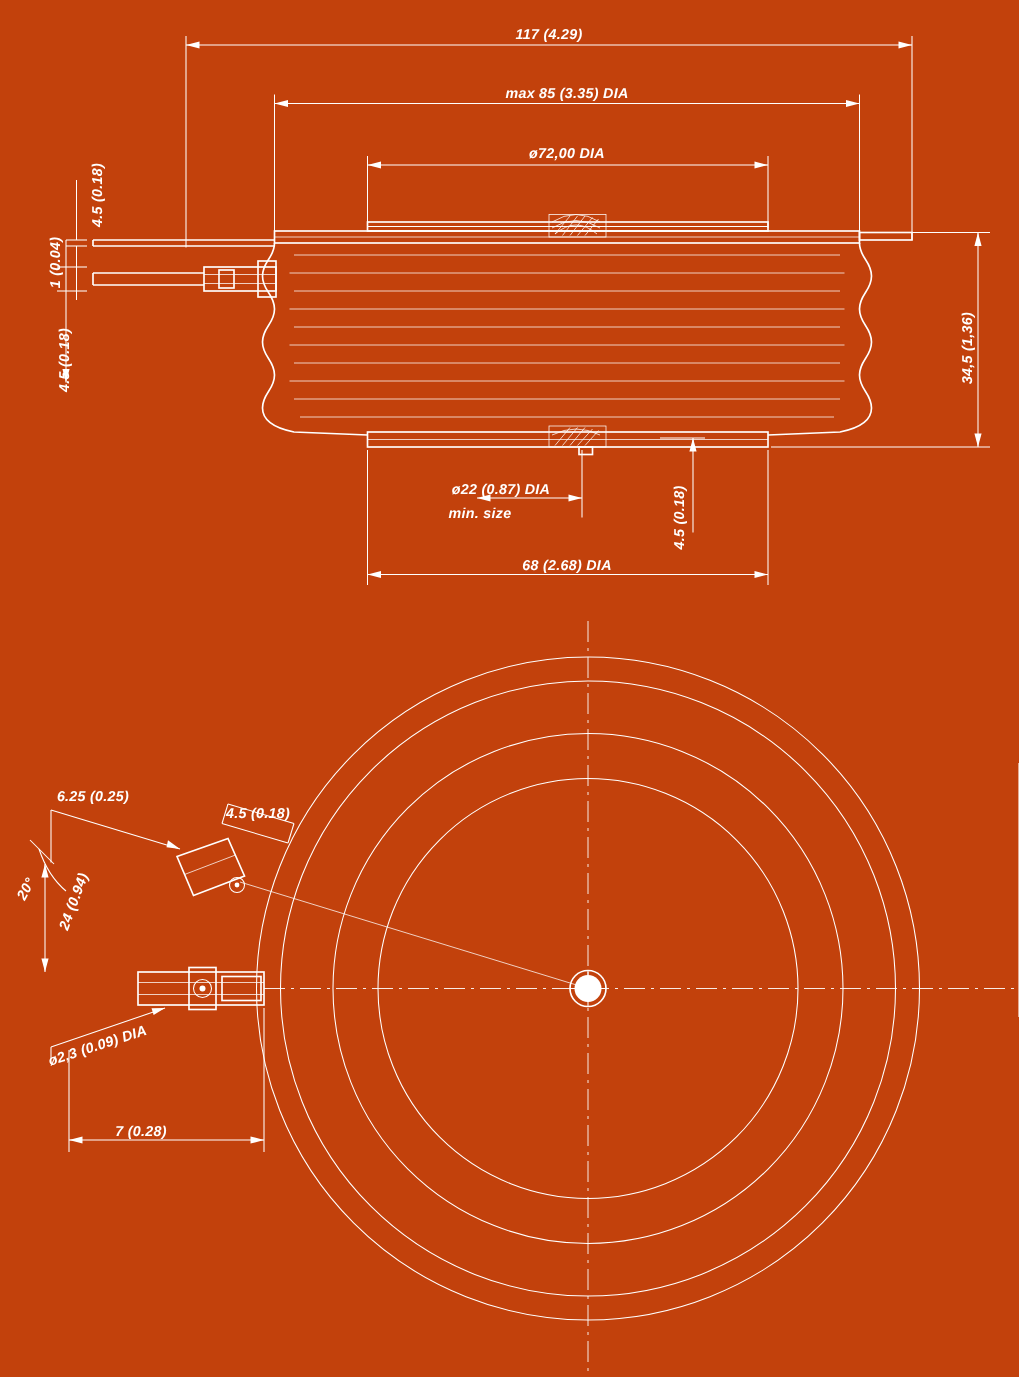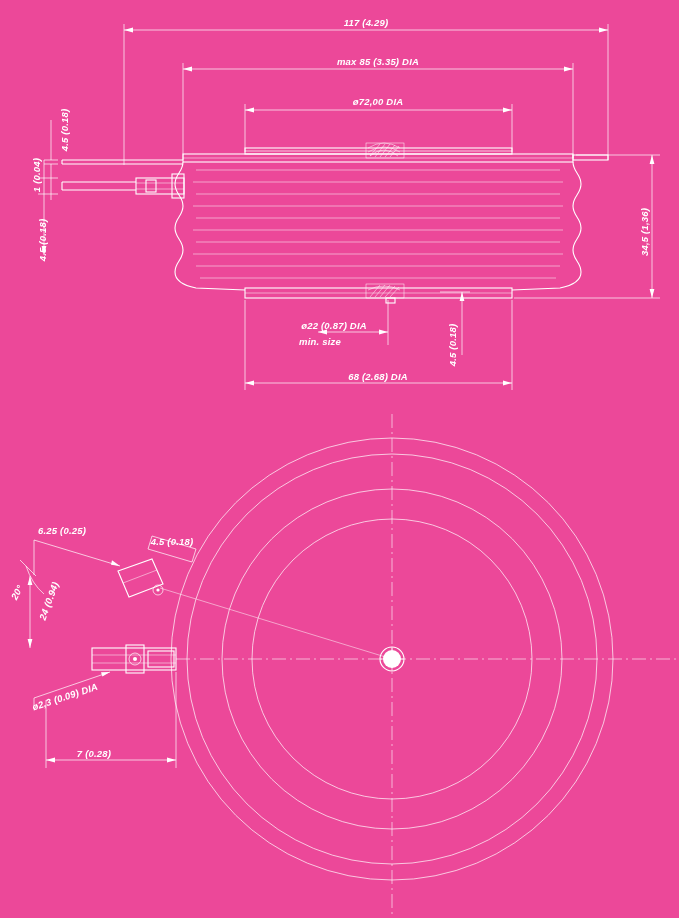--- a/index.html
+++ b/index.html
@@ -4,21 +4,21 @@
 <style>
   html, body {
     margin: 0;
     padding: 0;
     background: #ffffff;
   }
   #sheet {
     position: relative;
     width: 679px;
     height: 918px;
-    background: #ec4899;
+    background: #c2410c;
     overflow: hidden;
     font-family: "Liberation Sans", sans-serif;
   }
   #sheet svg {
     position: absolute;
     left: 0;
     top: 0;
   }
   .dim-text {
     fill: #ffffff;

